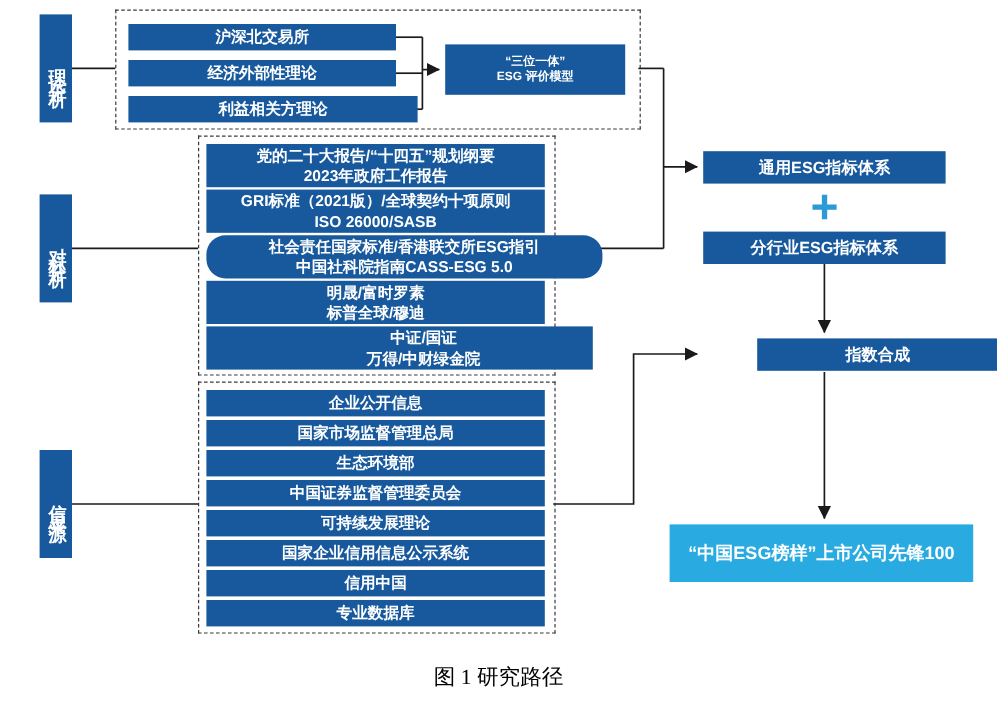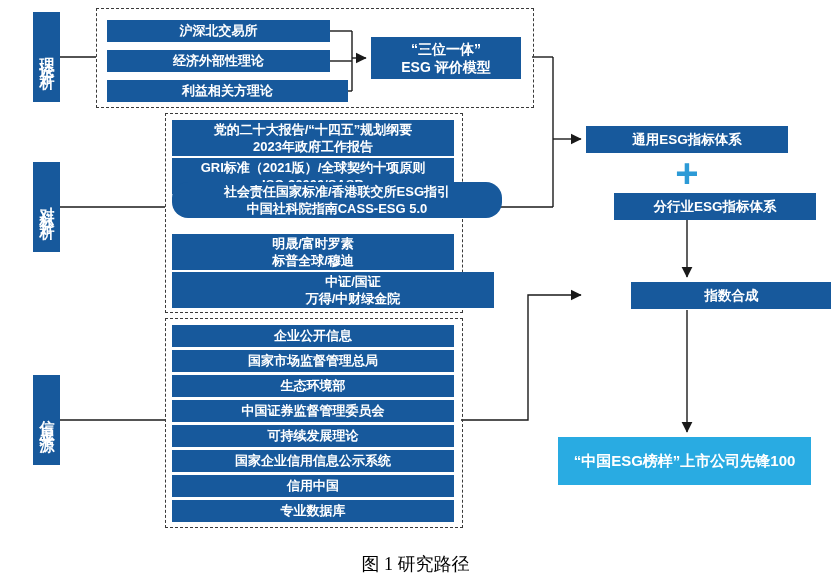--- a/index.html
+++ b/index.html
@@ -73,44 +73,44 @@
   <div class="vlabel" style="left:33px;top:375px;width:27px;height:90px;">信息来源</div>
 
   <div class="dashed" style="left:96px;top:8px;width:436px;height:98px;"></div>
   <div class="dashed" style="left:165px;top:113px;width:296px;height:198px;"></div>
   <div class="dashed" style="left:165px;top:318px;width:296px;height:208px;"></div>
 
   <div class="node" style="left:107px;top:20px;width:223px;height:22px;">沪深北交易所</div>
   <div class="node" style="left:107px;top:50px;width:223px;height:22px;">经济外部性理论</div>
   <div class="node" style="left:107px;top:80px;width:241px;height:22px;">利益相关方理论</div>
 
-  <div class="node" style="left:371px;top:37px;width:150px;height:42px;font-size:14px;">“三位一体”
+  <div class="node" style="left:371px;top:37px;width:150px;height:42px;font-size:10px;">“三位一体”
 ESG 评价模型</div>
 
   <div class="node" style="left:172px;top:120px;width:282px;height:36px;">党的二十大报告/“十四五”规划纲要
 2023年政府工作报告</div>
   <div class="node" style="left:172px;top:158px;width:282px;height:36px;">GRI标准（2021版）/全球契约十项原则
 ISO 26000/SASB</div>
-  <div class="node" style="left:172px;top:182px;width:330px;height:36px;border-radius:16px;">社会责任国家标准/香港联交所ESG指引
+  <div class="node" style="left:172px;top:196px;width:330px;height:36px;border-radius:16px;">社会责任国家标准/香港联交所ESG指引
 中国社科院指南CASS-ESG 5.0</div>
   <div class="node" style="left:172px;top:234px;width:282px;height:36px;">明晟/富时罗素
 标普全球/穆迪</div>
   <div class="node" style="left:172px;top:272px;width:282px;height:36px;padding-left:40px;">中证/国证
 万得/中财绿金院</div>
 
   <div class="node" style="left:172px;top:325px;width:282px;height:22px;">企业公开信息</div>
   <div class="node" style="left:172px;top:350px;width:282px;height:22px;">国家市场监督管理总局</div>
   <div class="node" style="left:172px;top:375px;width:282px;height:22px;">生态环境部</div>
   <div class="node" style="left:172px;top:400px;width:282px;height:22px;">中国证券监督管理委员会</div>
   <div class="node" style="left:172px;top:425px;width:282px;height:22px;">可持续发展理论</div>
   <div class="node" style="left:172px;top:450px;width:282px;height:22px;">国家企业信用信息公示系统</div>
   <div class="node" style="left:172px;top:475px;width:282px;height:22px;">信用中国</div>
   <div class="node" style="left:172px;top:500px;width:282px;height:22px;">专业数据库</div>
 
   <div class="node" style="left:586px;top:126px;width:202px;height:27px;font-size:13.5px;">通用ESG指标体系</div>
   <div class="plus" style="left:667px;top:153px;width:40px;height:40px;">+</div>
-  <div class="node" style="left:586px;top:193px;width:202px;height:27px;font-size:13.5px;margin-left:28px;">分行业ESG指标体系</div>
+  <div class="node" style="left:586px;top:193px;width:202px;height:27px;font-size:13.5px;">分行业ESG指标体系</div>
   <div class="node" style="left:586px;top:282px;width:201px;height:27px;font-size:13.5px;margin-left:45px;">指数合成</div>
   <div class="final" style="left:558px;top:437px;width:253px;height:48px;">“中国ESG榜样”上市公司先锋100</div>
 
   <div class="caption">图 1 研究路径</div>
 
 </div>
 
 </body></html>

